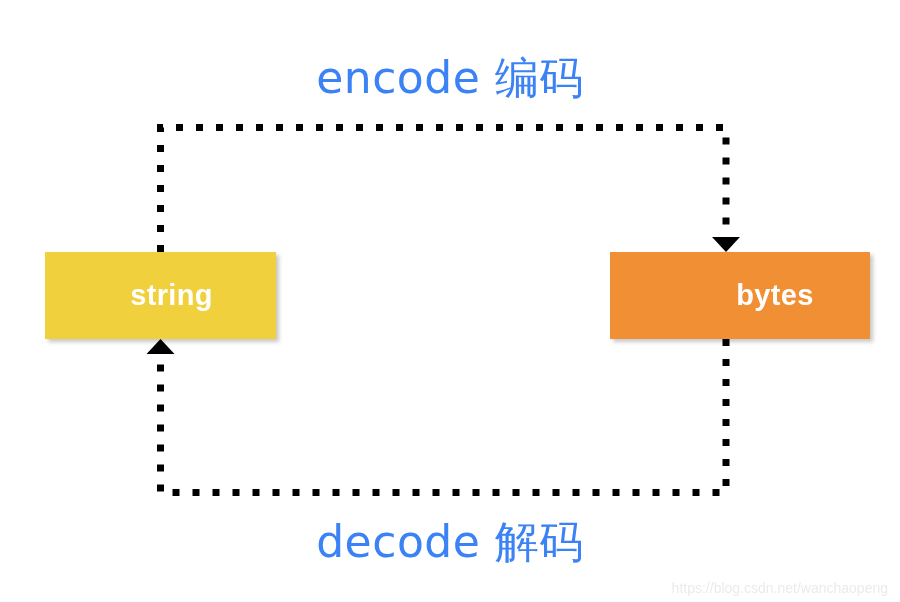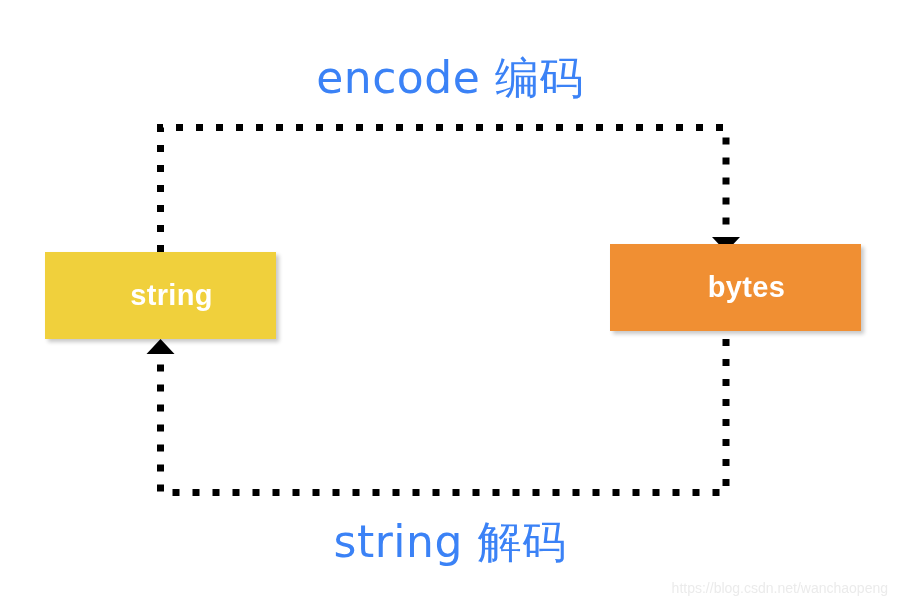--- a/index.html
+++ b/index.html
@@ -59,23 +59,24 @@
     margin-left: 22px;
   }
   #string-box {
     left: 45px;
     top: 252px;
     width: 231px;
     height: 87px;
   }
   #bytes-box {
     left: 610px;
-    top: 244px;
-    width: 251px;
+    top: 252px;
+    width: 212px;
     height: 87px;
+    padding-left: 48px;
   }
   
   #connectors {
     position: absolute;
     left: 0;
     top: 0;
     width: 900px;
     height: 602px;
   }
   
@@ -111,17 +112,17 @@
   </svg>
 
   <div class="node-box" id="string-box" style="background:#F0D03C;">
     <span class="node-label">string</span>
   </div>
 
   <div class="node-box" id="bytes-box" style="background:#F08F33;">
     <span class="node-label">bytes</span>
   </div>
 
-  <div class="flow-label" id="decode-label">string 解码</div>
+  <div class="flow-label" id="decode-label">decode 解码</div>
 
   <div id="watermark">https://blog.csdn.net/wanchaopeng</div>
 
 </div>
 
 </body></html>

